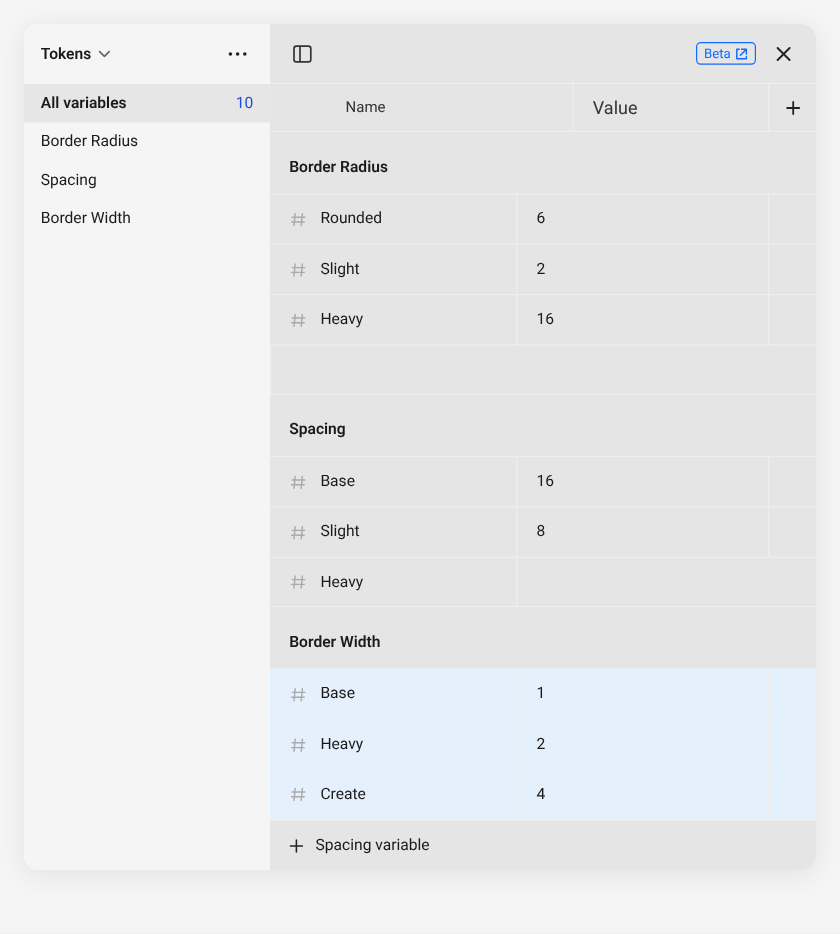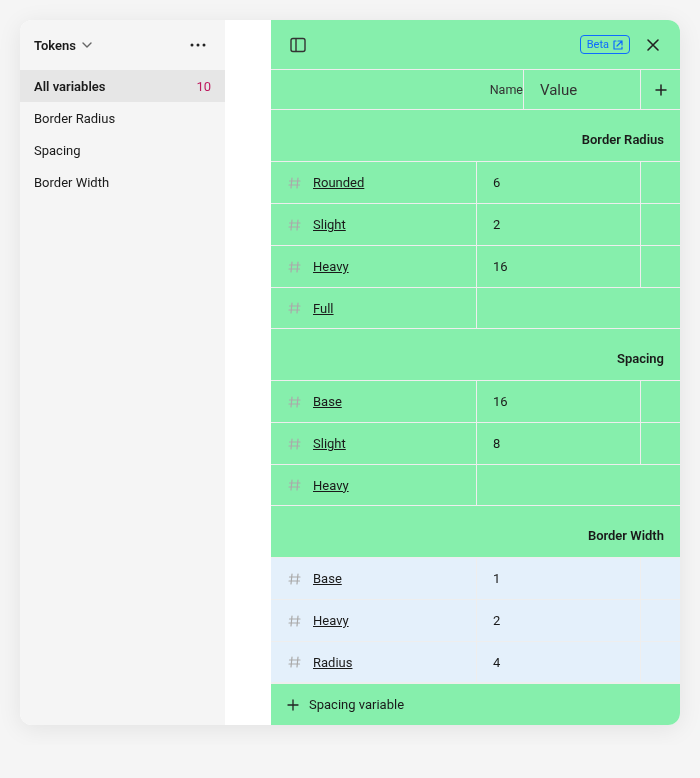--- a/index.html
+++ b/index.html
@@ -13,21 +13,20 @@
     align-items: flex-start;
     padding: 20px;
   }
   .panel {
     width: 660px;
     background: #fff;
     border-radius: 12px;
     box-shadow: 0 4px 24px rgba(0,0,0,0.08);
     display: flex;
     overflow: hidden;
-    gap: 46px;
   }
   .sidebar {
     width: 205px;
     background: #f5f5f5;
     display: flex;
     flex-direction: column;
   }
   .sidebar-header {
     height: 50px;
     display: flex;
@@ -64,29 +63,28 @@
     justify-content: space-between;
     padding: 16px 14px;
     font-size: 13px;
     cursor: pointer;
   }
   .sidebar-item.selected {
     background: #e6e6e6;
     font-weight: 600;
   }
   .sidebar-item .count {
-    color: #be185d;
+    color: #1d4ed8;
     font-weight: 400;
   }
   .main {
     flex: 1;
     display: flex;
     flex-direction: column;
-    background: #86efac;
-    text-align: right;
+    background: #e5e5e5;
   }
   .main-header {
     height: 50px;
     display: flex;
     align-items: center;
     justify-content: space-between;
     padding: 0 14px;
     border-bottom: 1px solid #eee;
   }
   .header-left, .header-right {
@@ -157,21 +155,20 @@
     border-top: 1px solid #eee;
     align-items: stretch;
   }
   .var-row:last-child { border-bottom: 1px solid #eee; }
   .var-name-cell {
     width: 205px;
     display: flex;
     align-items: center;
     padding-left: 16px;
     gap: 10px;
-    text-decoration: underline;
   }
   .var-value-cell {
     flex: 1;
     display: flex;
     align-items: center;
     padding-left: 16px;
     border-left: 1px solid #eee;
   }
   .var-action-cell {
     width: 40px;
@@ -323,28 +320,20 @@
                 </svg>
               </span>
               <span>Heavy</span>
             </div>
             <div class="var-value-cell">
               <span>16</span>
             </div>
             <div class="var-action-cell"></div>
           </div>
           <div class="var-row">
-            <div class="var-name-cell">
-              <span class="num-icon">
-                <svg width="14" height="14" viewBox="0 0 14 14">
-                  <path d="M4 2 L3 12 M10 2 L9 12 M1.5 5 H12 M1 9 H11.5" stroke="#aaa" stroke-width="1.2" stroke-linecap="round"></path>
-                </svg>
-              </span>
-              <span>Full</span>
-            </div>
             <div class="var-action-cell"></div>
           </div>
         </div>
         <div class="group">
           <div class="group-header">Spacing</div>
           <div class="var-row">
             <div class="var-name-cell">
               <span class="num-icon">
                 <svg width="14" height="14" viewBox="0 0 14 14">
                   <path d="M4 2 L3 12 M10 2 L9 12 M1.5 5 H12 M1 9 H11.5" stroke="#aaa" stroke-width="1.2" stroke-linecap="round"></path>
@@ -413,21 +402,21 @@
             </div>
             <div class="var-action-cell"></div>
           </div>
           <div class="var-row">
             <div class="var-name-cell">
               <span class="num-icon">
                 <svg width="14" height="14" viewBox="0 0 14 14">
                   <path d="M4 2 L3 12 M10 2 L9 12 M1.5 5 H12 M1 9 H11.5" stroke="#aaa" stroke-width="1.2" stroke-linecap="round"></path>
                 </svg>
               </span>
-              <span>Radius</span>
+              <span>Create</span>
             </div>
             <div class="var-value-cell">
               <span>4</span>
             </div>
             <div class="var-action-cell"></div>
           </div>
         </div>
       </div>
 
     <div class="create-row">

